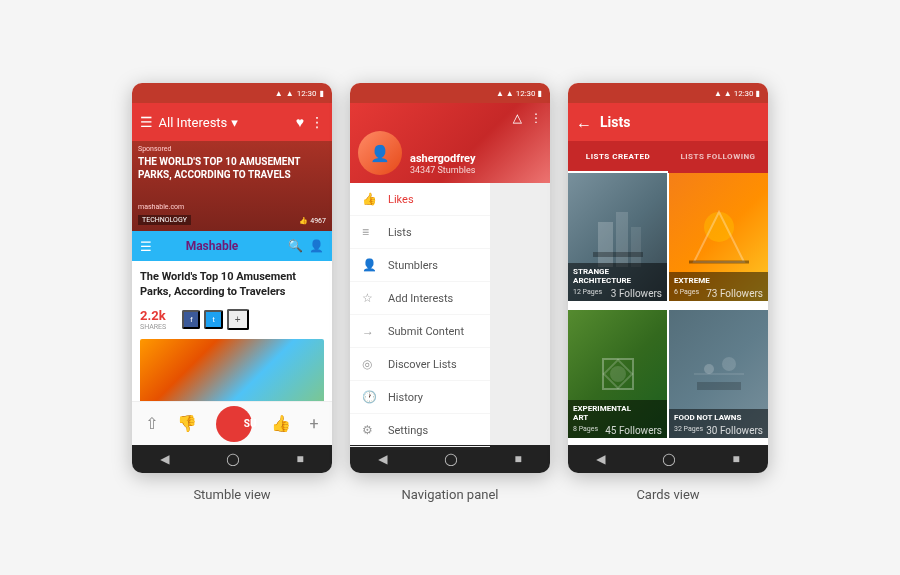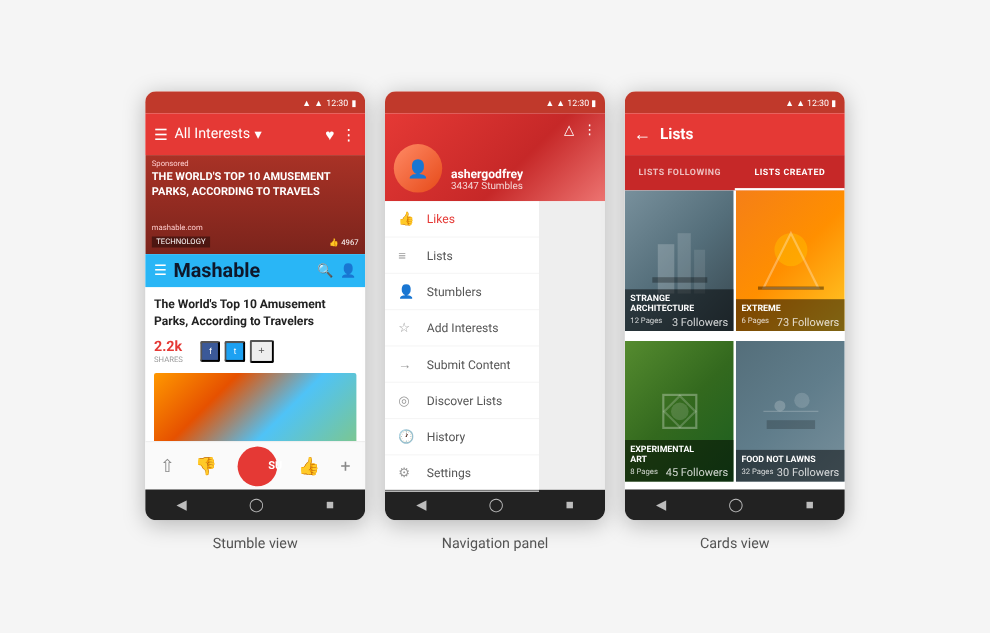--- a/index.html
+++ b/index.html
@@ -106,21 +106,21 @@
     .sv-hero-likes { position: absolute; bottom: 6px; right: 6px; color: #fff; font-size: 7px; display: flex; align-items: center; gap: 2px; }
     .mashable-bar {
       background: #29b6f6;
       height: 30px;
       display: flex;
       align-items: center;
       padding: 0 8px;
       gap: 6px;
     }
     .mashable-icon { color: #fff; font-size: 13px; }
-    .mashable-title { color: #0f172a; font-size: 18px; font-weight: bold; flex: 1; }
+    .mashable-title { color: #701a75; font-size: 12px; font-weight: bold; flex: 1; margin-left: 28px; }
     .mashable-search { color: #fff; font-size: 12px; }
     .sv-article {
       padding: 8px;
       flex: 1;
       overflow: hidden;
     }
     .sv-article-title { font-size: 11px; font-weight: bold; color: #222; line-height: 1.4; margin-bottom: 8px; }
     .sv-share-row { display: flex; align-items: center; gap: 4px; margin-bottom: 8px; }
     .sv-fb-btn { background: #3b5998; color: #fff; font-size: 8px; padding: 3px 6px; border-radius: 2px; display: flex; align-items: center; gap: 2px; }
     .sv-tw-btn { background: #1da1f2; color: #fff; font-size: 8px; padding: 3px 6px; border-radius: 2px; }
@@ -428,22 +428,22 @@
       <div class="cv-status-bar">
         <span style="color:#fff;font-size:8px;">▲ ▲ 12:30 ▮</span>
       </div>
 
       <div class="cv-toolbar">
         <span class="cv-back">←</span>
         <span class="cv-title">Lists</span>
       </div>
 
       <div class="cv-tabs">
+        <div class="cv-tab active">LISTS CREATED</div>
         <div class="cv-tab">LISTS FOLLOWING</div>
-        <div class="cv-tab active">LISTS CREATED</div>
       </div>
 
       <div class="cv-cards">
 
         <div class="cv-card">
           <div class="cv-card-bg cv-card-1">
             <svg width="60" height="60" viewBox="0 0 60 60">
               <rect x="10" y="15" width="15" height="45" fill="rgba(255,255,255,0.2)"></rect>
               <rect x="28" y="5" width="12" height="55" fill="rgba(255,255,255,0.15)"></rect>
               <rect x="43" y="20" width="10" height="40" fill="rgba(255,255,255,0.1)"></rect>

